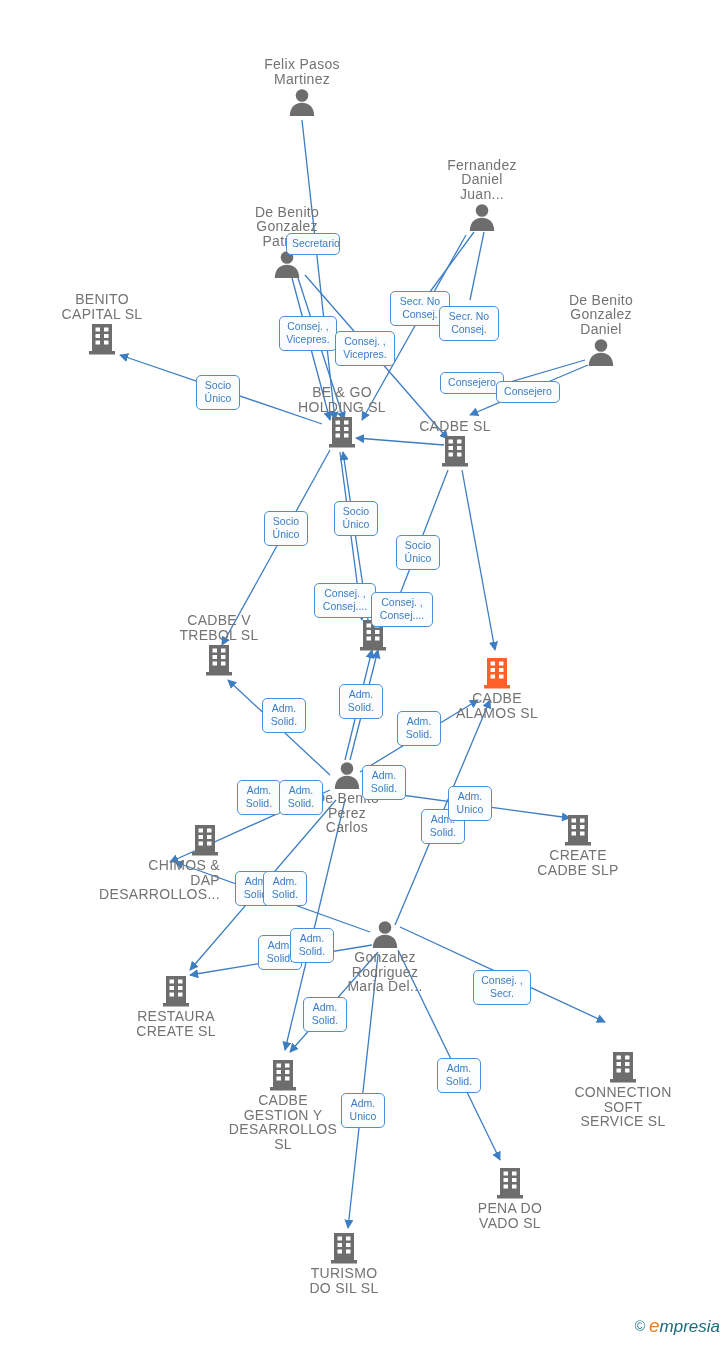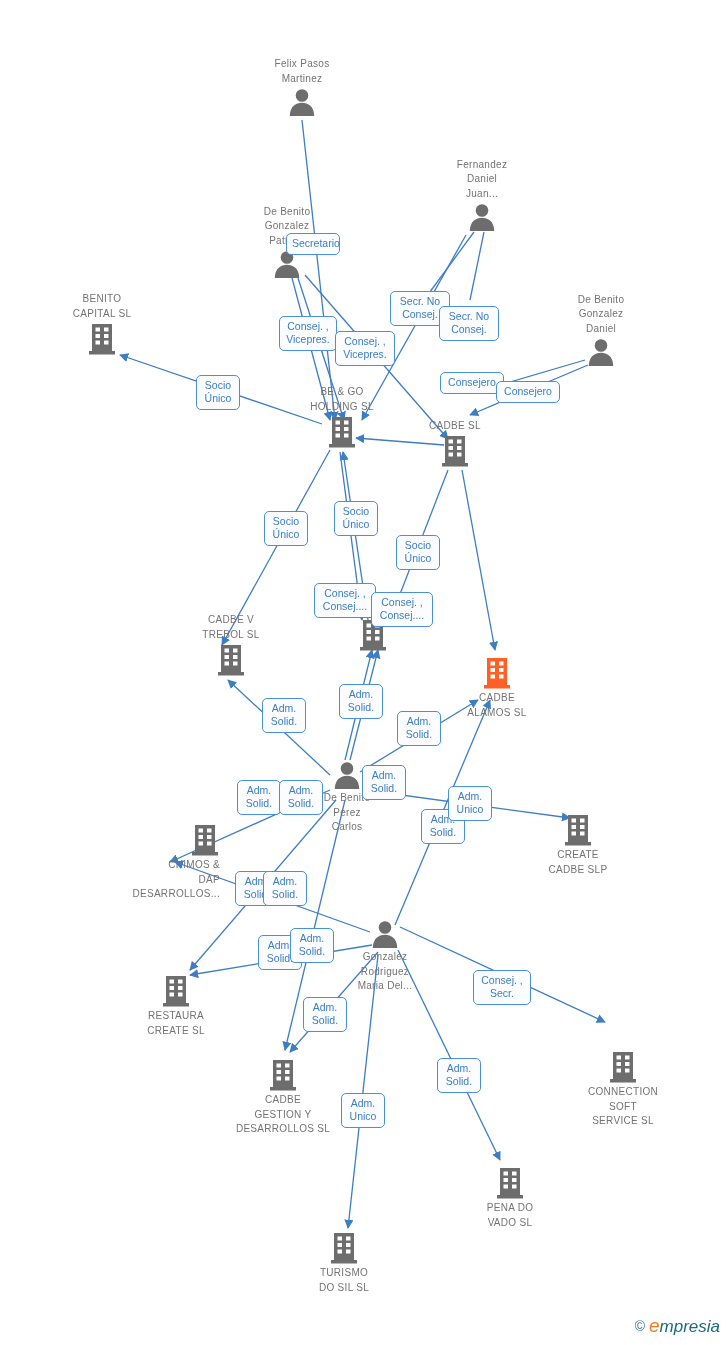--- a/index.html
+++ b/index.html
@@ -31,21 +31,21 @@
     margin-left: -65px;
     text-align: center;
     pointer-events: auto;
   }
   .node .glyph {
     display: block;
     line-height: 0;
   }
   .node .label {
     display: block;
-    font-size: 10px;
+    font-size: 14px;
     line-height: 14.5px;
     color: #737373;
     letter-spacing: 0.3px;
     white-space: pre-line;
   }
   .node.company .label {
     margin-top: 1px;
   }
   .node.person .label {
     margin-top: 1px;
@@ -212,21 +212,21 @@
             <g fill="#ffffff">
               <rect x="8.5" y="5.5" width="4.5" height="4"></rect>
               <rect x="17" y="5.5" width="4.5" height="4"></rect>
               <rect x="8.5" y="12" width="4.5" height="4"></rect>
               <rect x="17" y="12" width="4.5" height="4"></rect>
               <rect x="8.5" y="18.5" width="4.5" height="4"></rect>
               <rect x="17" y="18.5" width="4.5" height="4"></rect>
             </g>
           </svg></span>
       </div>
-      <div class="node company label-above" style="left: 231px; top: 613px;">
+      <div class="node company label-above" style="left: 219px; top: 613px;">
         <span class="label">CADBE V
 TREBOL  SL</span>
         <span class="glyph"><svg width="30" height="34" viewBox="0 0 30 34" aria-hidden="true">
             <rect x="5" y="2" width="20" height="27" fill="#6d6d6d"></rect>
             <rect x="2" y="29" width="26" height="3.5" fill="#6d6d6d"></rect>
             <g fill="#ffffff">
               <rect x="8.5" y="5.5" width="4.5" height="4"></rect>
               <rect x="17" y="5.5" width="4.5" height="4"></rect>
               <rect x="8.5" y="12" width="4.5" height="4"></rect>
               <rect x="17" y="12" width="4.5" height="4"></rect>

